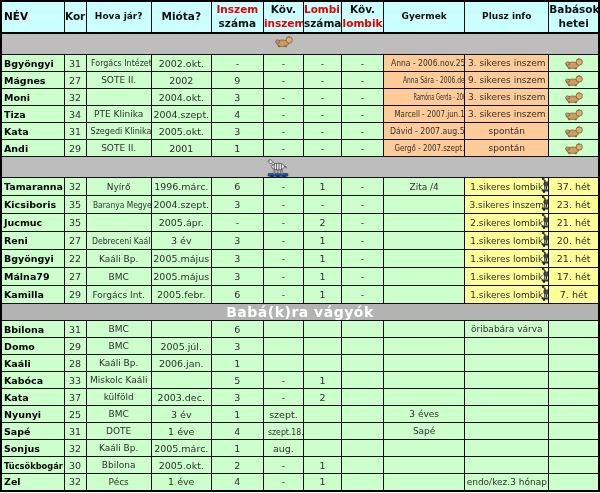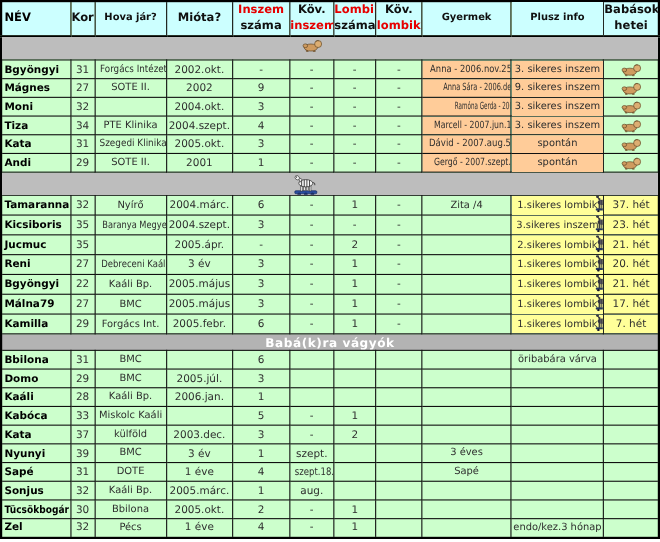--- a/index.html
+++ b/index.html
@@ -20,21 +20,21 @@
   .col-nev{text-align:left;padding-left:2px;font-weight:bold;color:#000;}
   .col-hova,.col-gyermek,.col-plusz_info{font-size:9px;}
   .sec-mothers .col-gyermek,.sec-mothers .col-plusz_info{background:var(--mothers_highlight);}
   .sec-pregnant .col-plusz_info,.sec-pregnant .col-babasok_hetei{background:var(--pregnant_highlight);}
   .col-plusz_info{position:relative;}
   .col-plusz_info .icon{position:absolute;right:-6px;top:-1px;z-index:3;}
   .col-babasok_hetei .icon{display:inline-block;vertical-align:middle;}
   tr.sep-row td{height:20px;background:var(--separator_bg);position:relative;}
   tr.sep-row .icon{position:absolute;top:1px;}
   tr.banner-row td{height:14px;background:var(--banner_bg);color:#fff;
-      font-weight:bold;font-size:11px;letter-spacing:0.5px;text-align:center;}
+      font-weight:bold;font-size:14px;letter-spacing:0.5px;text-align:center;}
   .icon svg{display:block;}
 </style>
 </head>
 <body>
 
 <div class="screen">
   <table id="sig-table">
     <colgroup id="cg">
         <col width="63">
         <col width="22">
@@ -260,21 +260,21 @@
                 <circle cx="3.6" cy="3" r="0.5" fill="#111"></circle>
                 <path d="M18.2 8.2 Q20.4 7.4 20.2 10.4" stroke="#333" stroke-width="0.8" fill="none"></path>
               </svg>
             </span>
           </td>
         </tr>
         <tr class="data-row sec-pregnant">
           <td class="cell col-nev"><span class="fit">Tamaranna</span></td>
           <td class="cell col-kor"><span class="fit">32</span></td>
           <td class="cell col-hova"><span class="fit">Nyírő</span></td>
-          <td class="cell col-miota"><span class="fit">2004.márc.</span></td>
+          <td class="cell col-miota"><span class="fit">1996.márc.</span></td>
           <td class="cell col-inszem_szama"><span class="fit">6</span></td>
           <td class="cell col-kov_inszem"><span class="fit">-</span></td>
           <td class="cell col-lombik_szama"><span class="fit">1</span></td>
           <td class="cell col-kov_lombik"><span class="fit">-</span></td>
           <td class="cell col-gyermek"><span class="fit">Zita /4</span></td>
           <td class="cell col-plusz_info"><span class="fit">1.sikeres lombik</span><span class="icon">
               <svg width="13" height="16" viewBox="0 0 13 16">
                 <rect x="0.6" y="12.4" width="11.6" height="2" rx="0.8" fill="#24365e"></rect>
                 <circle cx="3" cy="14.9" r="1.1" fill="#15152a"></circle>
                 <circle cx="9.6" cy="14.9" r="1.1" fill="#15152a"></circle>
@@ -515,21 +515,21 @@
           <td class="cell col-inszem_szama"><span class="fit">3</span></td>
           <td class="cell col-kov_inszem"><span class="fit">-</span></td>
           <td class="cell col-lombik_szama"><span class="fit">2</span></td>
           <td class="cell col-kov_lombik"><span class="fit"></span></td>
           <td class="cell col-gyermek"><span class="fit"></span></td>
           <td class="cell col-plusz_info"><span class="fit"></span></td>
           <td class="cell col-babasok_hetei"><span class="fit"></span></td>
         </tr>
         <tr class="data-row sec-hoping">
           <td class="cell col-nev"><span class="fit">Nyunyi</span></td>
-          <td class="cell col-kor"><span class="fit">39</span></td>
+          <td class="cell col-kor"><span class="fit">25</span></td>
           <td class="cell col-hova"><span class="fit">BMC</span></td>
           <td class="cell col-miota"><span class="fit">3 év</span></td>
           <td class="cell col-inszem_szama"><span class="fit">1</span></td>
           <td class="cell col-kov_inszem"><span class="fit">szept.</span></td>
           <td class="cell col-lombik_szama"><span class="fit"></span></td>
           <td class="cell col-kov_lombik"><span class="fit"></span></td>
           <td class="cell col-gyermek"><span class="fit">3 éves</span></td>
           <td class="cell col-plusz_info"><span class="fit"></span></td>
           <td class="cell col-babasok_hetei"><span class="fit"></span></td>
         </tr>

